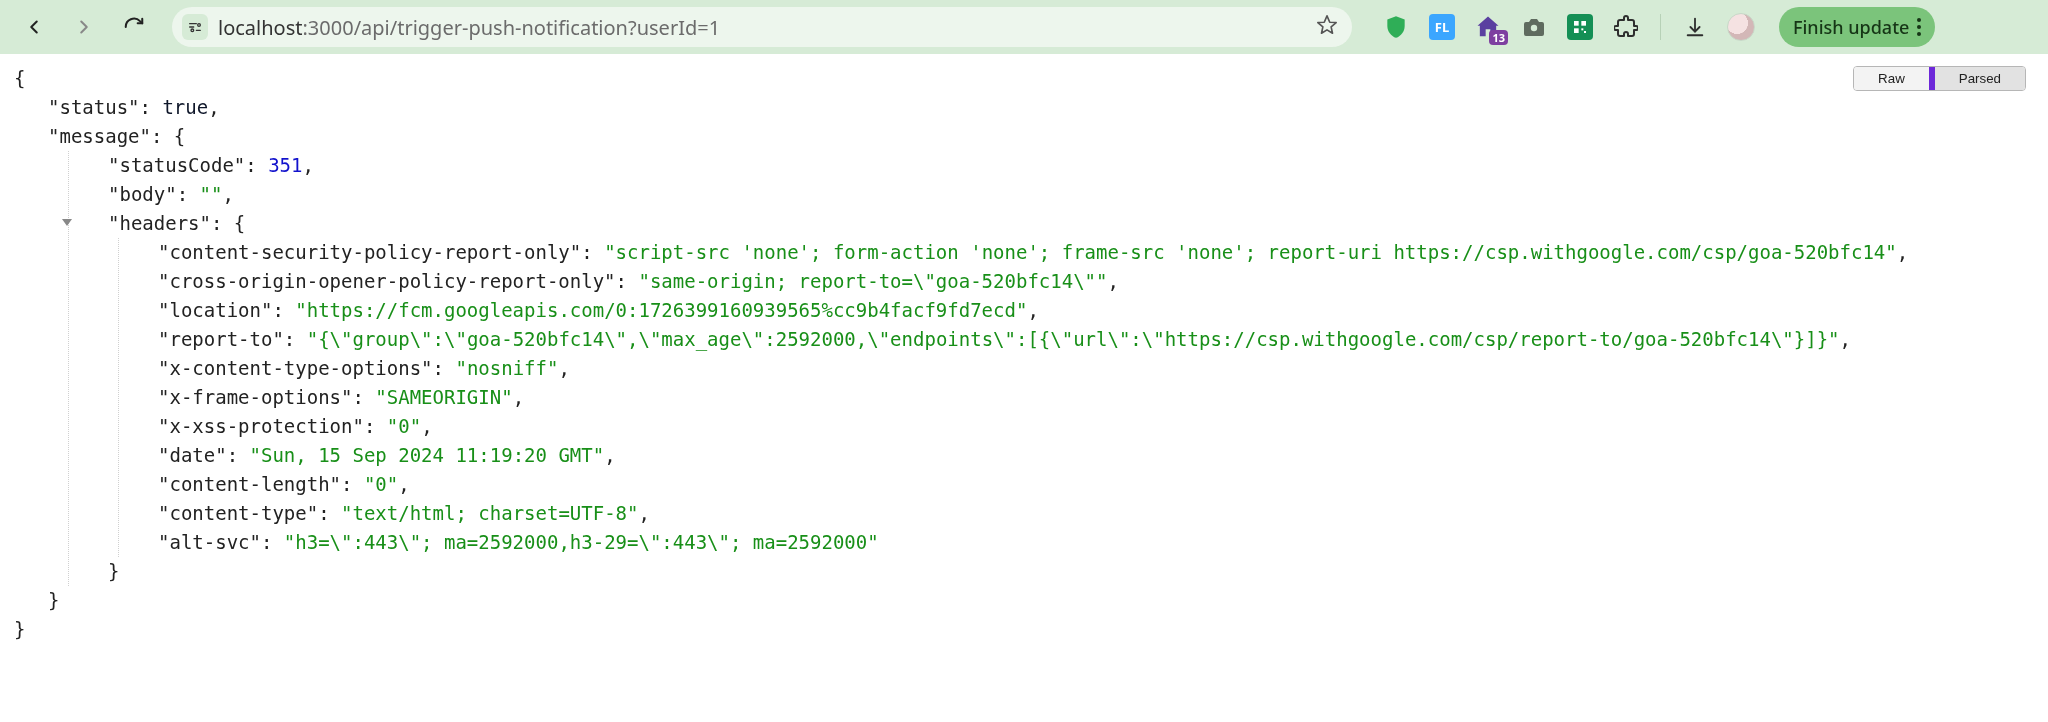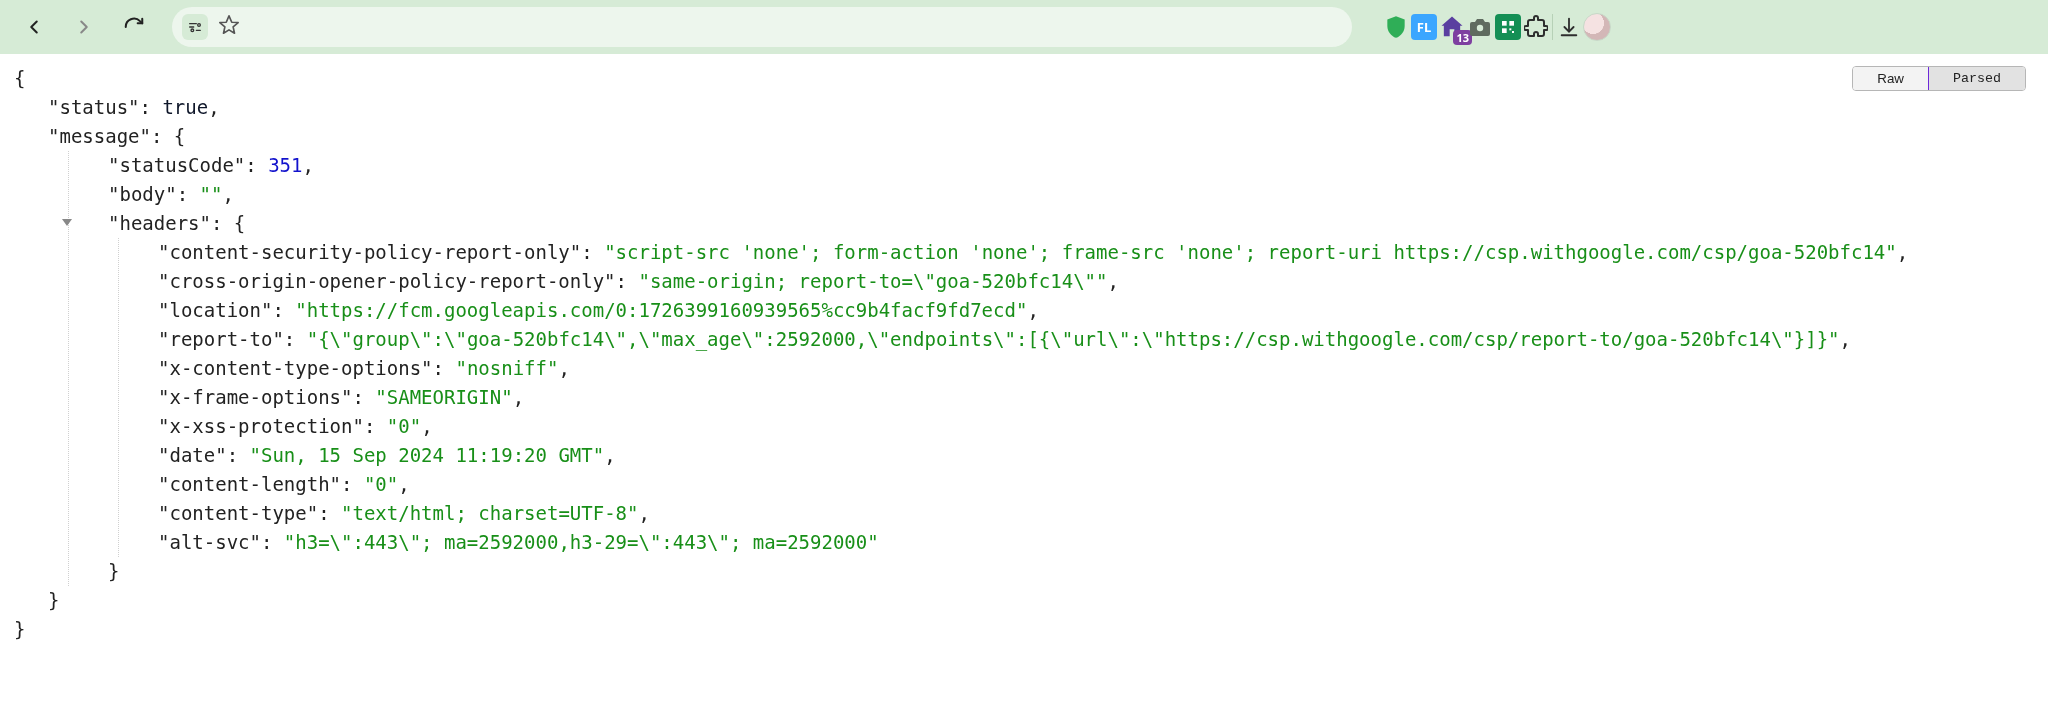--- a/index.html
+++ b/index.html
@@ -44,21 +44,21 @@
     font-size: 20px;
     color:#333;
     white-space: nowrap;
     overflow:hidden;
     flex:1;
     font-family: -apple-system, system-ui, sans-serif;
   }
   .url-text .dim { color:#6b6b6b; }
   .star-icon { color:#555; }
   .ext-row {
-    display:flex; align-items:center; 
+    display:flex; align-items:center; gap: 18px;
     margin-left: 20px;
   }
   .ext-badge {
     position:relative;
     width:28px; height:28px;
     display:flex; align-items:center; justify-content:center;
     font-size: 20px;
   }
   .ext-fl {
     width:26px; height:26px; background:#3ba6ff; border-radius:4px;
@@ -118,21 +118,21 @@
   .mode-toggle .seg {
     padding: 4px 24px;
     background:#f3f3f3;
     color:#222;
     border:none;
   }
   .mode-toggle .seg.selected {
     background:#e2e2e2;
     font-weight:500;
   }
-  .mode-toggle .seg + .seg { border-left:1px solid #6d28d9;font-family:Liberation Mono, monospace; }
+  .mode-toggle .seg + .seg { border-left:6px solid #6d28d9; }
 
   .tri {
     display:inline-block;
     width: 0; height:0;
     border-left:5px solid transparent;
     border-right:5px solid transparent;
     border-top:7px solid #888;
     margin-right:4px;
     vertical-align: 2px;
   }
@@ -176,20 +176,23 @@
 
   <div class="addr-bar">
     <div class="site-chip">
       <svg width="16" height="16" viewBox="0 0 24 24" fill="none" stroke="currentColor" stroke-width="2" stroke-linecap="round">
           <line x1="4" y1="7" x2="14" y2="7"></line>
           <line x1="4" y1="12" x2="10" y2="12"></line>
           <circle cx="18" cy="9" r="2"></circle>
           <line x1="14" y1="17" x2="20" y2="17"></line>
           <circle cx="8" cy="17" r="2"></circle>
         </svg>
+    </div>
+    <div class="url-text">
+      <span>localhost</span><span class="dim">:3000</span><span class="dim">/api/trigger-push-notification?userId=1</span>
     </div>
     <div class="star-icon">
       <svg width="22" height="22" viewBox="0 0 24 24" fill="none" stroke="currentColor" stroke-width="1.8" stroke-linejoin="round">
           <polygon points="12 2 15 9 22 9.3 16.5 14 18 21 12 17.3 6 21 7.5 14 2 9.3 9 9"></polygon>
         </svg>
     </div>
   </div>
 
   <div class="ext-row">
     <div class="ext-badge" style="color:#2fae57">
@@ -230,20 +233,28 @@
     </div>
     <div class="vdiv"></div>
     <div class="ext-badge" style="color:#2e2e2e">
       <svg width="22" height="22" viewBox="0 0 24 24" fill="none" stroke="currentColor" stroke-width="2" stroke-linecap="round">
           <path d="M12 3v12"></path>
           <polyline points="7 12 12 17 17 12"></polyline>
           <line x1="4" y1="21" x2="20" y2="21"></line>
         </svg>
     </div>
     <div class="avatar"></div>
+    <div class="update-btn">
+      <span>Finish update</span>
+      <span class="dots3">
+          <span></span>
+          <span></span>
+          <span></span>
+        </span>
+    </div>
   </div>
 </div>
 
 <div class="viewer">
 
   <div class="mode-toggle">
     <button class="seg">Raw</button>
     <button class="seg selected">Parsed</button>
   </div>
 

